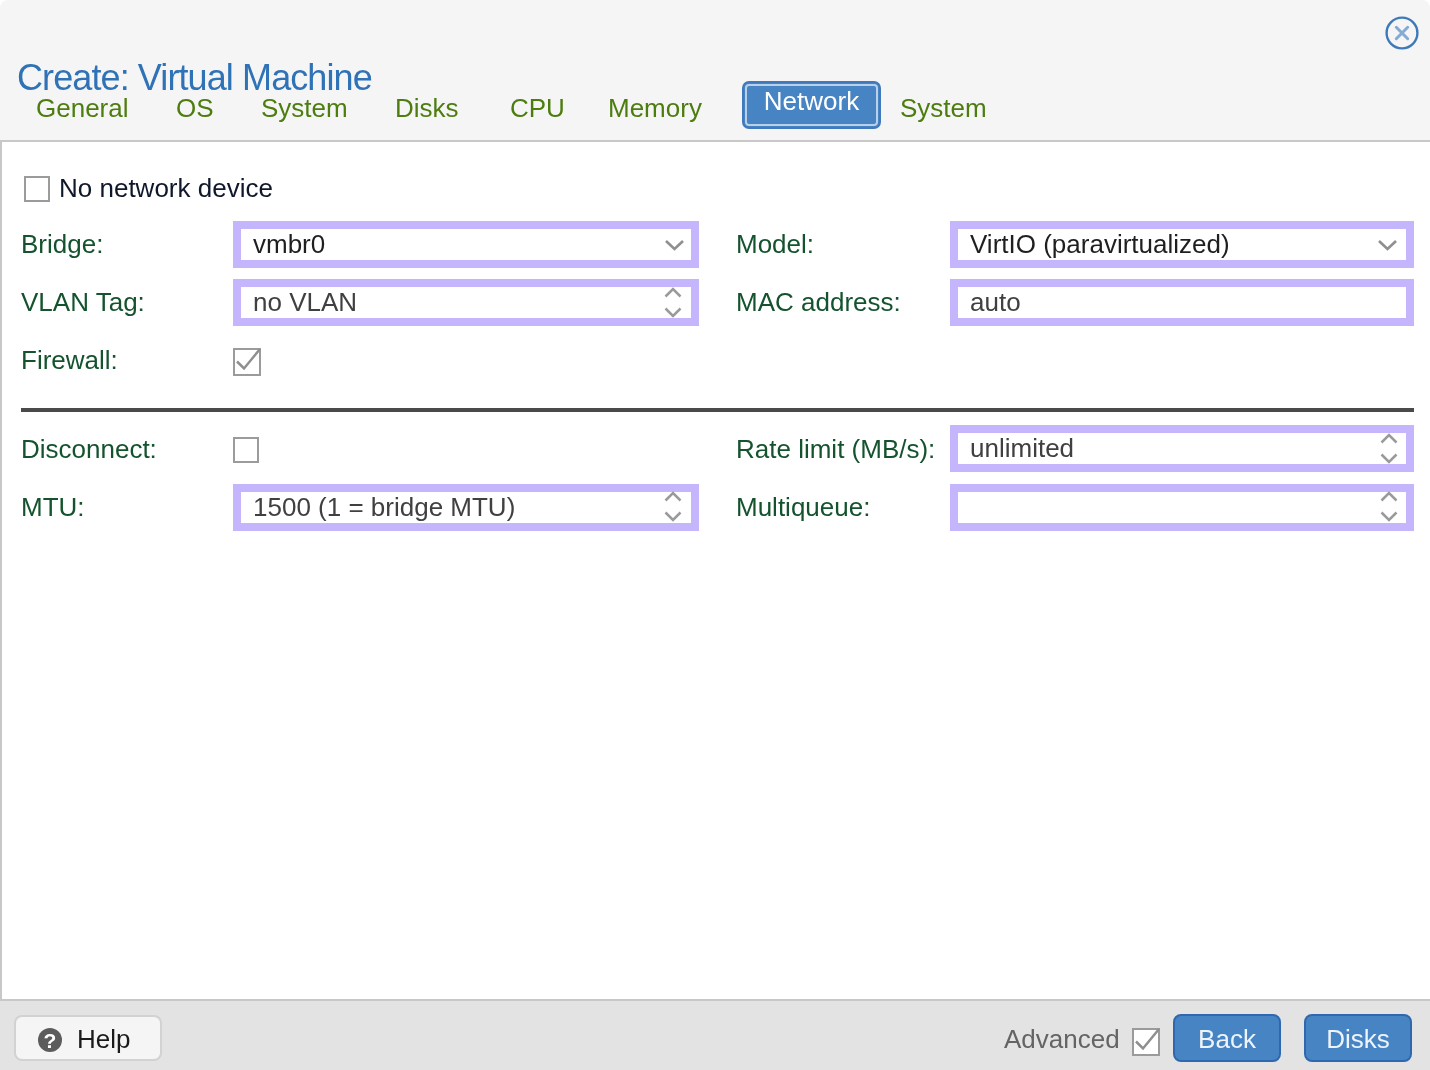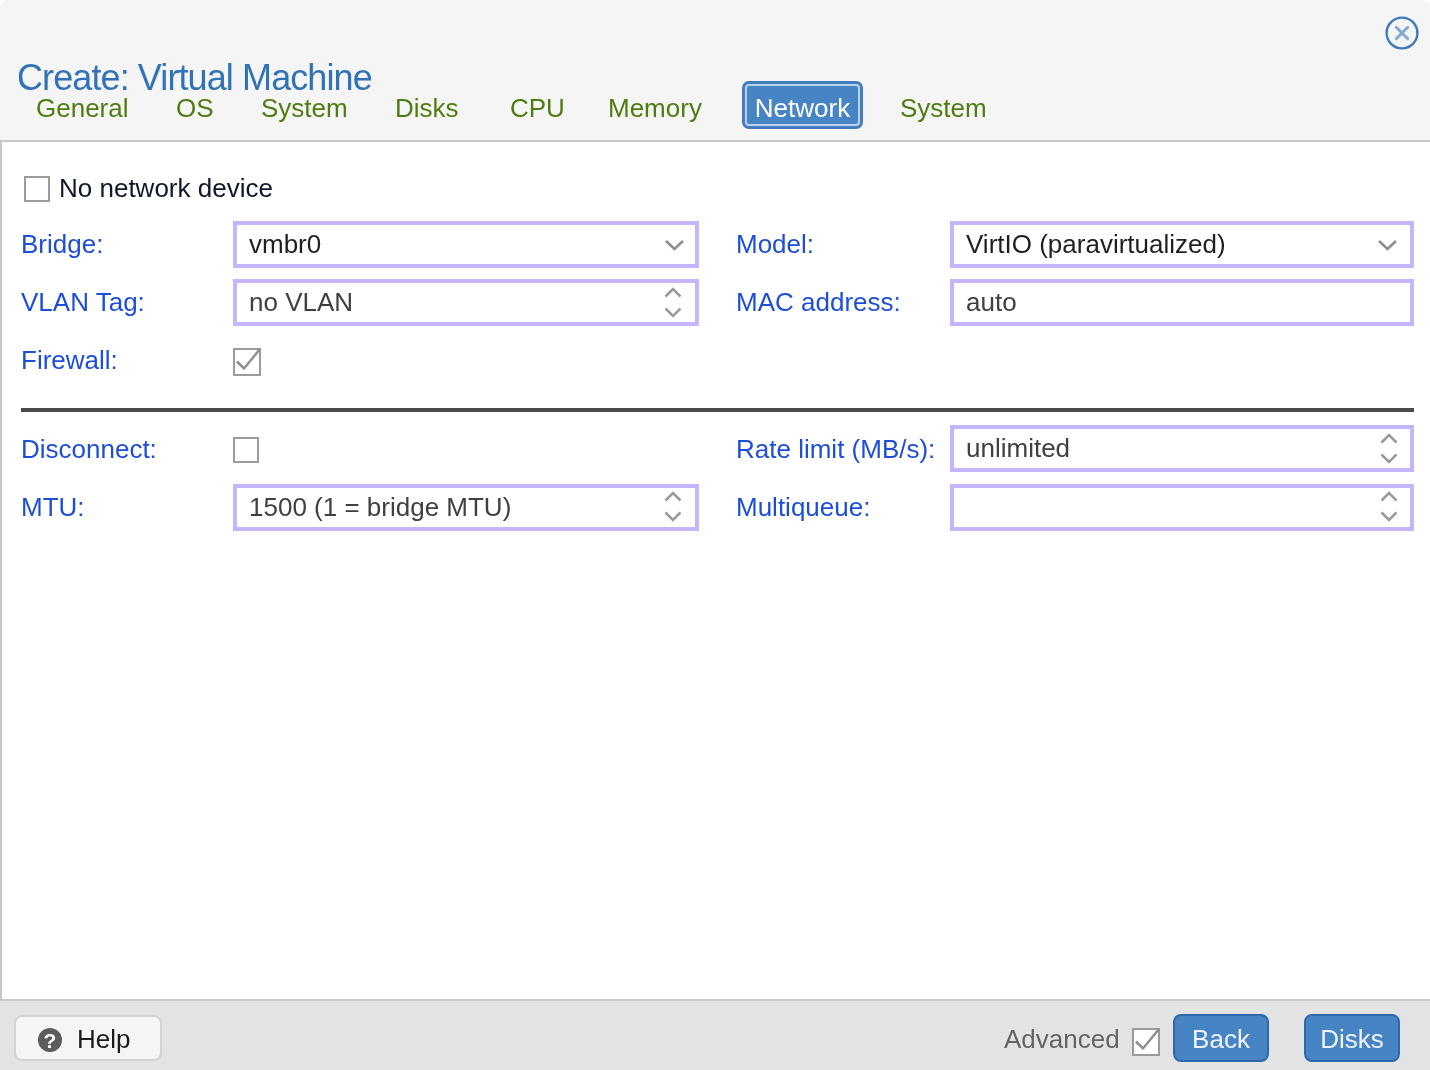--- a/index.html
+++ b/index.html
@@ -12,55 +12,55 @@
   #title {
     position:absolute; left:17px; top:13px;
     font-size:36px; color:#2f72b6; letter-spacing:-0.9px;margin-top:44px;
   }
   
   #close { position:absolute; left:1384px; top:15px; }
   
   .tab { position:absolute; top:84px; height:48px; font-size:26px; color:#4d7c0f;
          display:flex; align-items:center; }
   #tab-active {
-    position:absolute; left:742px; top:81px; width:121px; height:48px;
+    position:absolute; left:742px; top:81px; width:139px; height:48px;
     background:#4784c4; border:2px solid #4179bc; border-radius:7px;
-    display:flex; align-items:center; justify-content:center;
+    display:flex; justify-content:center;
     font-size:26px; color:#fff;
   }
   #tab-active::after {
     content:""; position:absolute; inset:1px;
     border:2px solid rgba(255,255,255,0.62); border-radius:4px;
   }
   
   #panel {
     position:absolute; left:0; top:140px; width:1430px; height:861px;
     background:#fff; border:2px solid #c8c8c8; border-right:none;
   }
-  .lbl { position:absolute; font-size:26px; color:#1d4ed8; }
+  .lbl { position:absolute; font-size:26px; color:#14532d; }
   .field {
-    position:absolute; height:47px; background:#fff; border:4px solid #c4b5fd;
+    position:absolute; height:47px; background:#fff; border:8px solid #c4b5fd;
     font-size:26px; display:flex; align-items:center; padding-left:12px;
   }
   .field .val { color:#1f1f1f; }
   .field .ph  { color:#404040; }
   .icon { position:absolute; }
   .cb { position:absolute; width:26px; height:26px; border:2px solid #9b9b9b; background:#fff; }
   #sep { position:absolute; left:19px; top:266px; width:1393px; height:4px; background:#4a4a4a; }
   
   #footer { position:absolute; left:0; top:1001px; width:1430px; height:69px; background:#e3e3e3; }
   #helpbtn {
     position:absolute; left:14px; top:14px; width:148px; height:46px;
     background:#f5f5f5; border:2px solid #d2d2d2; border-radius:8px;
     display:flex; align-items:center; justify-content:flex-start; padding-left:21px; padding-top:3px; gap:14px;
     font-size:26px; color:#1a1a1a;
   }
   #advlbl { position:absolute; left:1004px; top:23px; font-size:26px; color:#646464; }
   .btn {
-    position:absolute; top:13px; width:96px; height:48px;
+    position:absolute; top:13px; width:108px; height:48px;
     background:#4784c4; border:2px solid #3068ae; border-radius:8px;
     display:flex; align-items:center; justify-content:center;
     padding-top:3px; font-size:26px; color:#eef4fb;
   }
 </style>
 </head>
 <body>
 <div id="win">
   <div id="title">Create: Virtual Machine</div>
   <svg id="close" width="36" height="36" viewBox="0 0 36 36">

